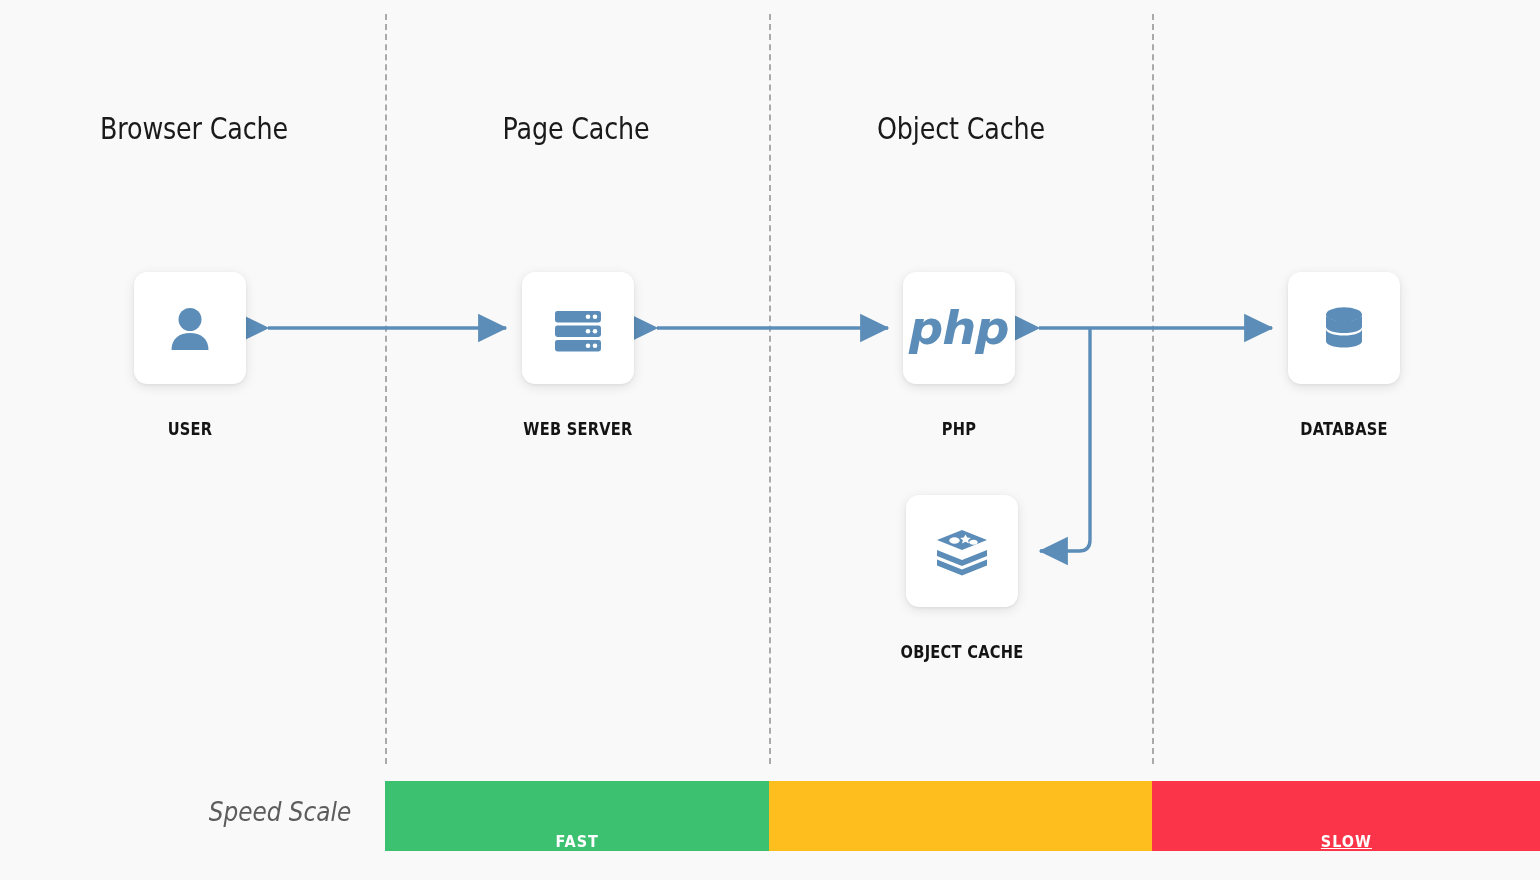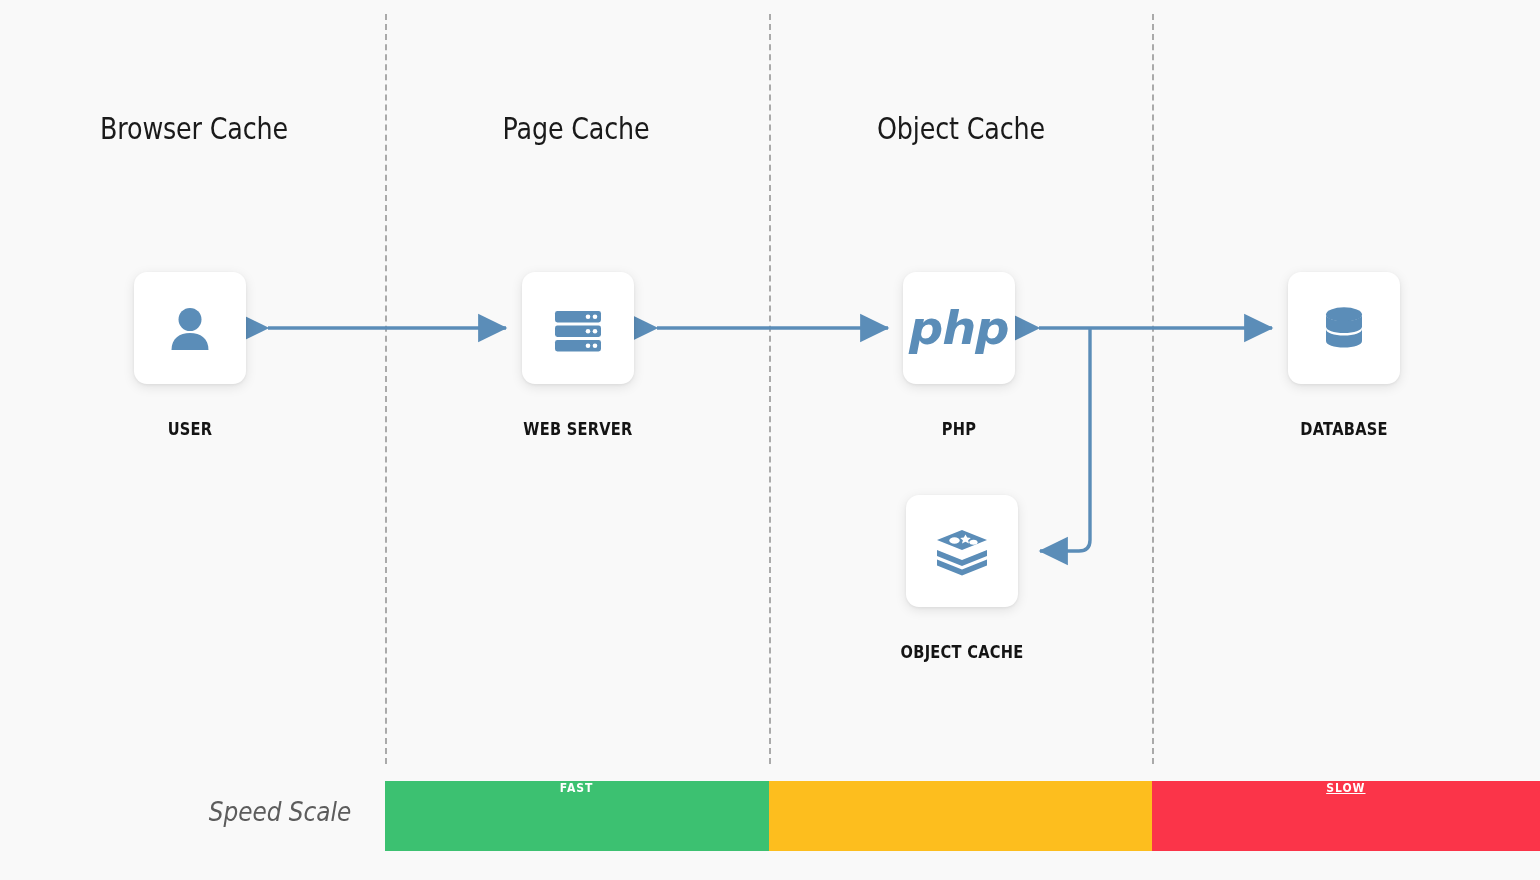--- a/index.html
+++ b/index.html
@@ -91,25 +91,25 @@
     font-size: 27px;
     color: #5c5c5c;
     transform: scaleX(0.86);
     white-space: nowrap;
   }
   .seg {
     position: absolute;
     top: 781px;
     height: 70px;
     display: flex;
-    align-items: flex-start;
+    align-items: flex-end;
     justify-content: center;
     color: #ffffff;
     font-family: "DejaVu Sans", sans-serif;
-    font-size: 12px;
+    font-size: 16px;
     font-weight: bold;
     letter-spacing: 1.1px;
     transform-origin: center;
   }
   .seg span { transform: scaleX(0.9); display: inline-block; }
 </style>
 </head>
 <body>
 
 <div id="stage">

